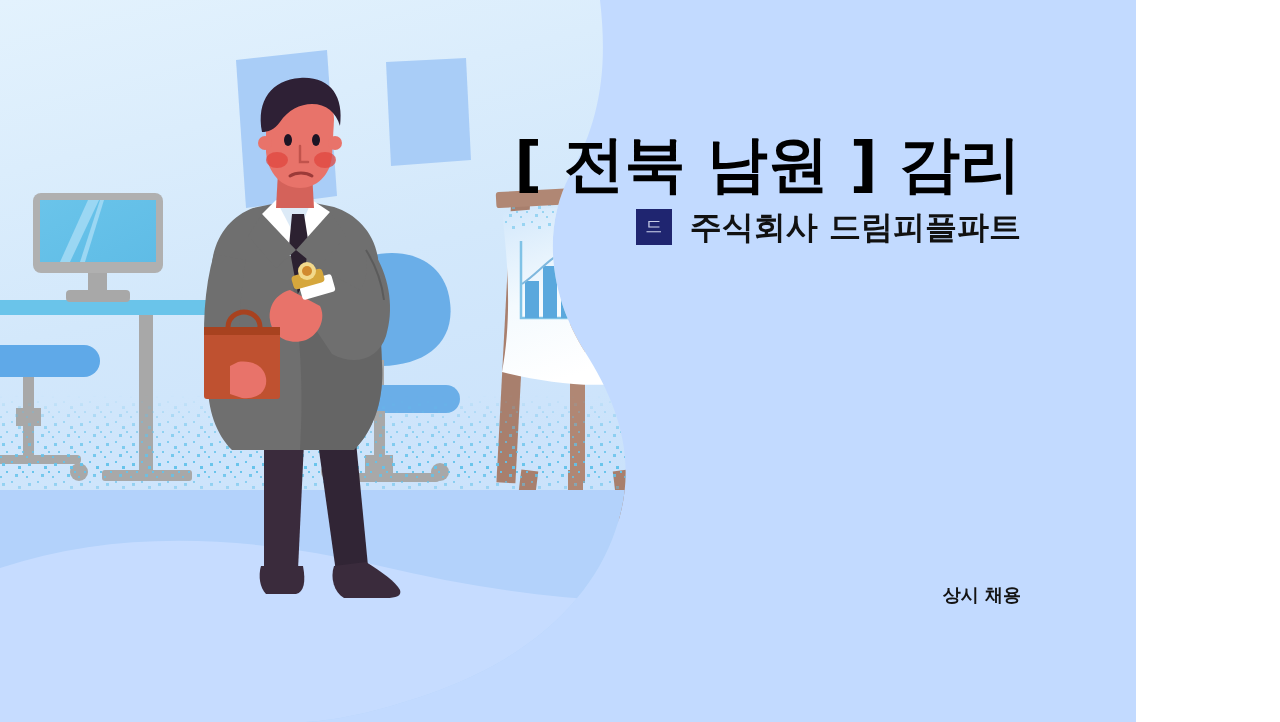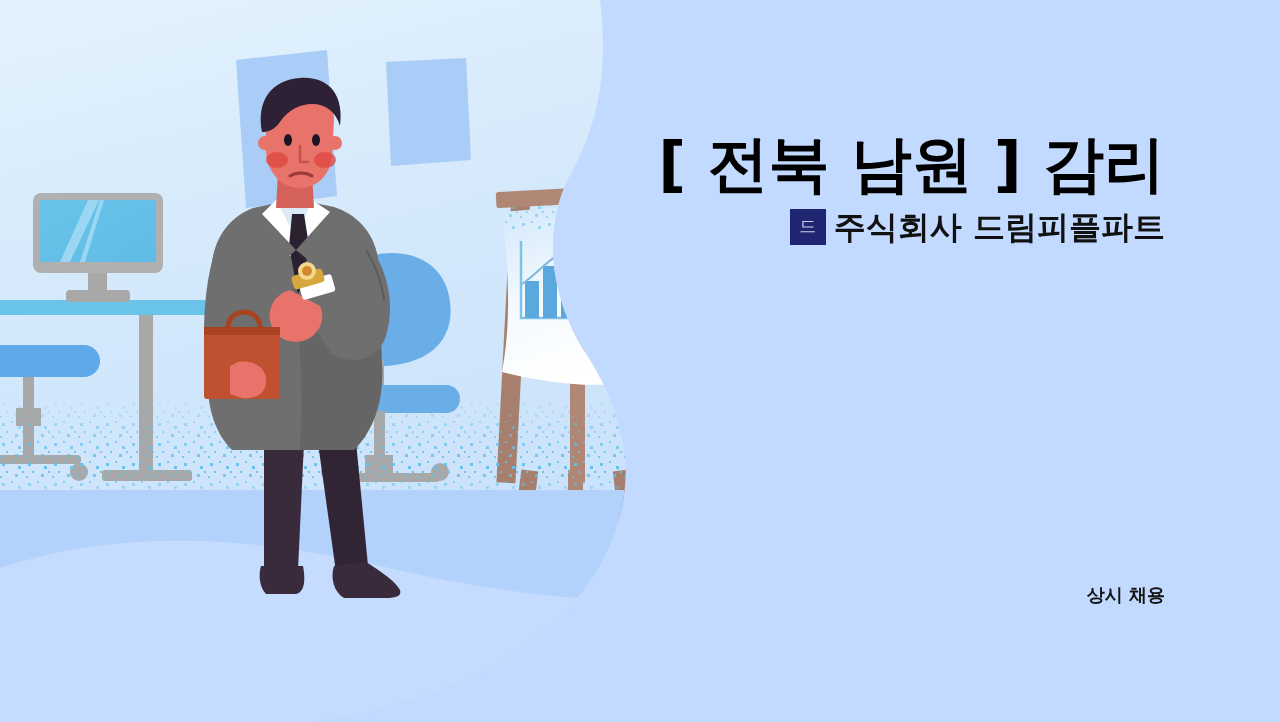--- a/index.html
+++ b/index.html
@@ -7,21 +7,21 @@
     margin: 0;
     padding: 0;
     background: #ffffff;
   }
   body {
     font-family: "DejaVu Sans", "Liberation Sans", sans-serif;
   }
 
   .banner {
     position: relative;
-    width: 1280px;
+    width: 1136px;
     height: 722px;
     overflow: hidden;
     background: #c2daff;
   }
 
   
   .illustration {
     position: absolute;
     left: 0;
     top: 0;
@@ -80,20 +80,21 @@
     justify-content: center;
     flex: 0 0 auto;
     line-height: 1;
   }
 
   .company-name {
     font-size: 32px;
     font-weight: bold;
     color: #111111;
     line-height: 1;
+    margin-left: 10px;
   }
 
   .hiring-status {
     position: absolute;
     right: 115px;
     top: 583px;
     font-size: 18px;
     font-weight: bold;
     color: #141414;
     white-space: nowrap;

